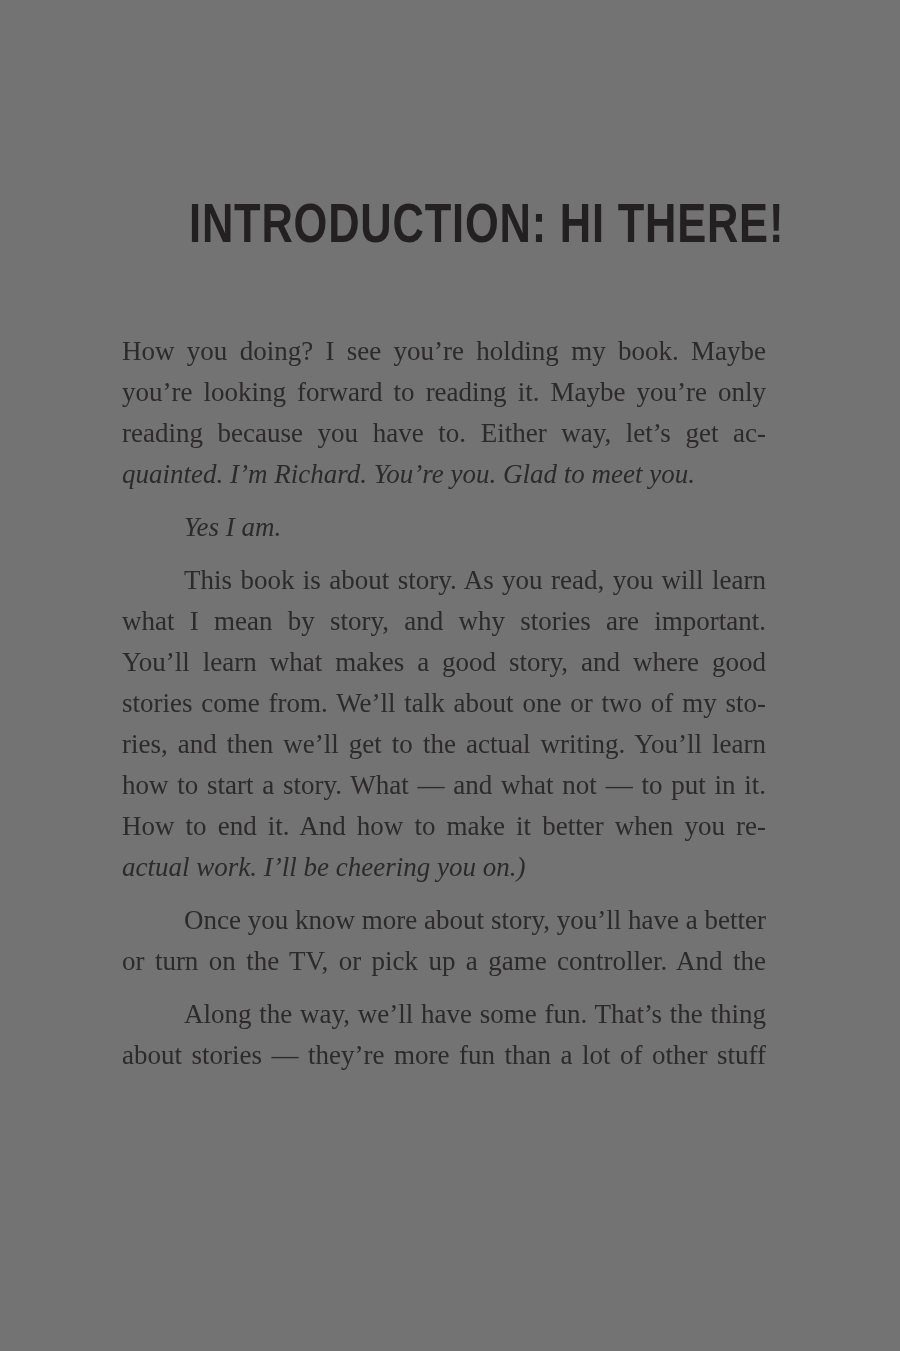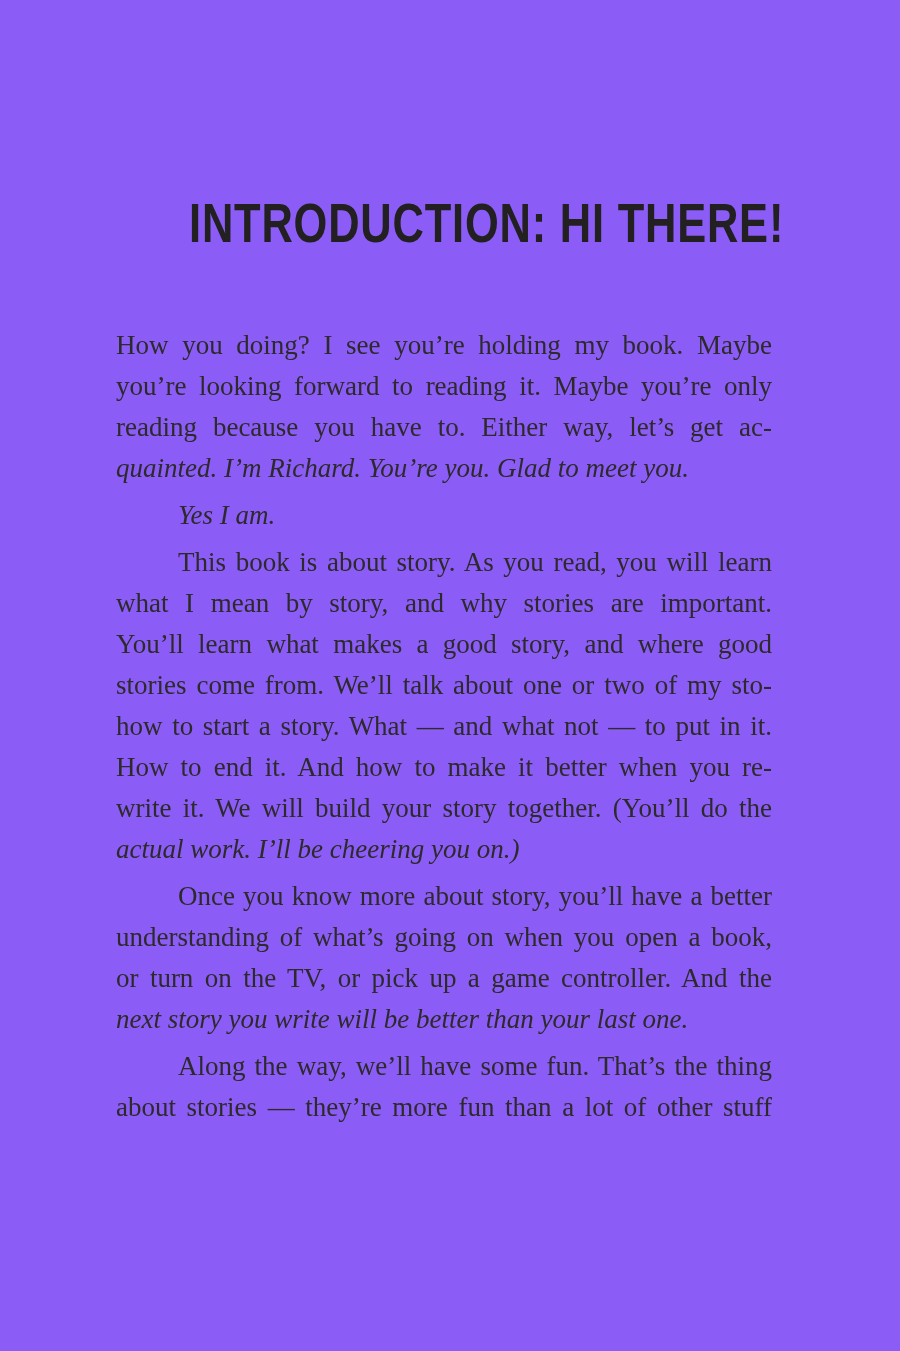--- a/index.html
+++ b/index.html
@@ -4,21 +4,21 @@
 <style>
   html, body {
     margin: 0;
     padding: 0;
     background: #ffffff;
   }
   .page {
     position: relative;
     width: 900px;
     height: 1351px;
-    background: #8b5cf6;
+    background: #737373;
     overflow: hidden;
     font-family: "Liberation Serif", serif;
   }
   .title-wrap {
     position: absolute;
     top: 193px;
     left: 110px;
     width: 668px;
     text-align: center;
     white-space: nowrap;
@@ -36,21 +36,21 @@
   }
   .body-text {
     position: absolute;
     top: 319px;
     left: 110px;
     width: 668px;
     font-size: 27px;
     line-height: 41px;
     color: #2c2a2b;
   }
-  .paragraph { margin: 6px; }
+  .paragraph { margin: 12px; }
   .line {
     text-align: justify;
     text-align-last: justify;
     white-space: normal;
   }
   .line.end {
     text-align-last: left;
     font-style: italic;
   }
   .line.indent {
@@ -74,29 +74,27 @@
         <div class="line end"><span>quainted. I’m Richard. You’re you. Glad to meet you.</span></div>
       </div>
       <div class="paragraph">
         <div class="line indent end"><span>Yes I am.</span></div>
       </div>
       <div class="paragraph">
         <div class="line indent"><span>This book is about story. As you read, you will learn</span></div>
         <div class="line"><span>what I mean by story, and why stories are important.</span></div>
         <div class="line"><span>You’ll learn what makes a good story, and where good</span></div>
         <div class="line"><span>stories come from. We’ll talk about one or two of my sto-</span></div>
+        <div class="line"><span>ries, and then we’ll get to the actual writing. You’ll learn</span></div>
         <div class="line"><span>how to start a story. What — and what not — to put in it.</span></div>
         <div class="line"><span>How to end it. And how to make it better when you re-</span></div>
-        <div class="line"><span>write it. We will build your story together. (You’ll do the</span></div>
         <div class="line end"><span>actual work. I’ll be cheering you on.)</span></div>
       </div>
       <div class="paragraph">
         <div class="line indent"><span>Once you know more about story, you’ll have a better</span></div>
-        <div class="line"><span>understanding of what’s going on when you open a book,</span></div>
         <div class="line"><span>or turn on the TV, or pick up a game controller. And the</span></div>
-        <div class="line end"><span>next story you write will be better than your last one.</span></div>
       </div>
       <div class="paragraph">
         <div class="line indent"><span>Along the way, we’ll have some fun. That’s the thing</span></div>
         <div class="line"><span>about stories — they’re more </span><span class="italic">fun</span><span> than a lot of other stuff</span></div>
       </div>
     </div>
 </div>
 
 </body></html>

